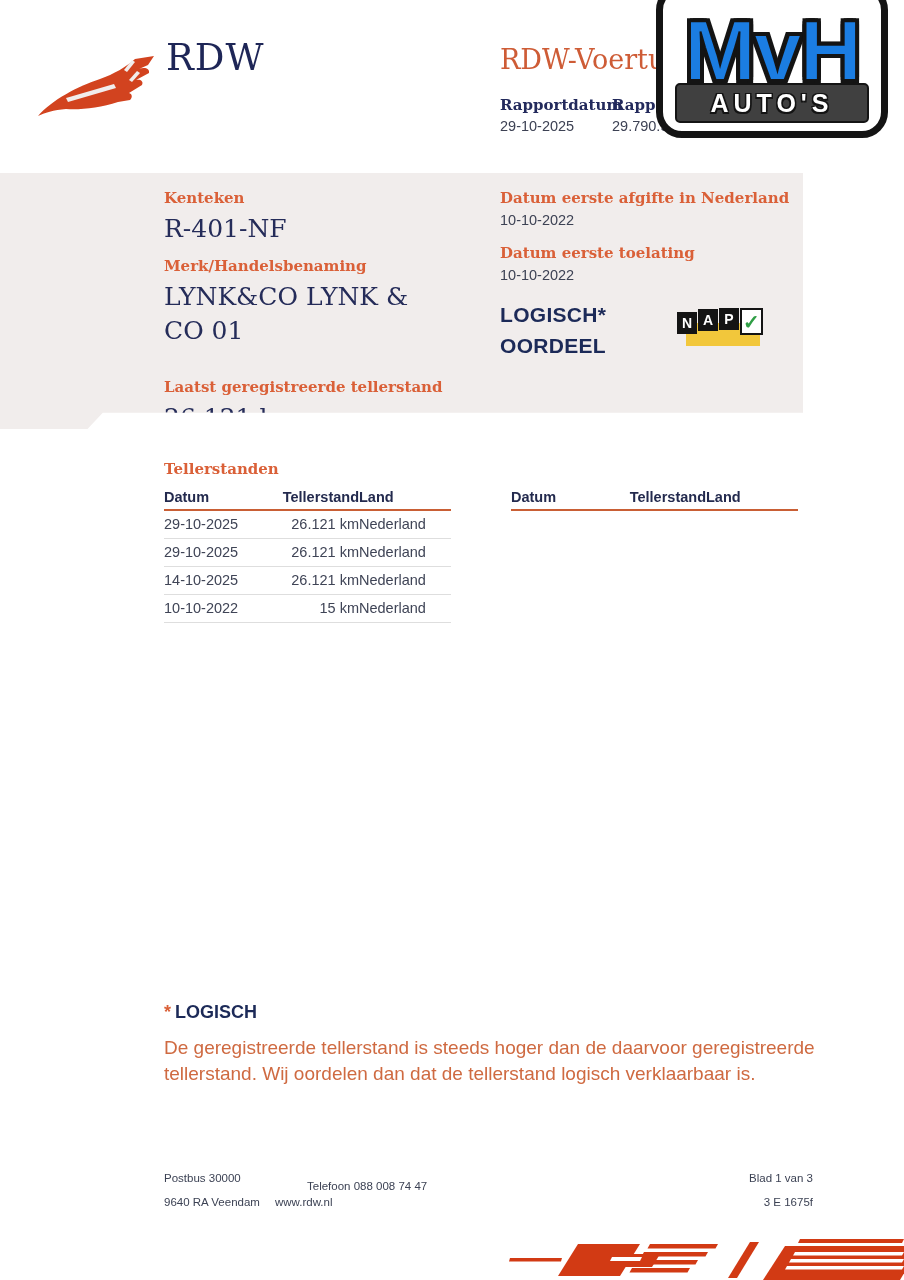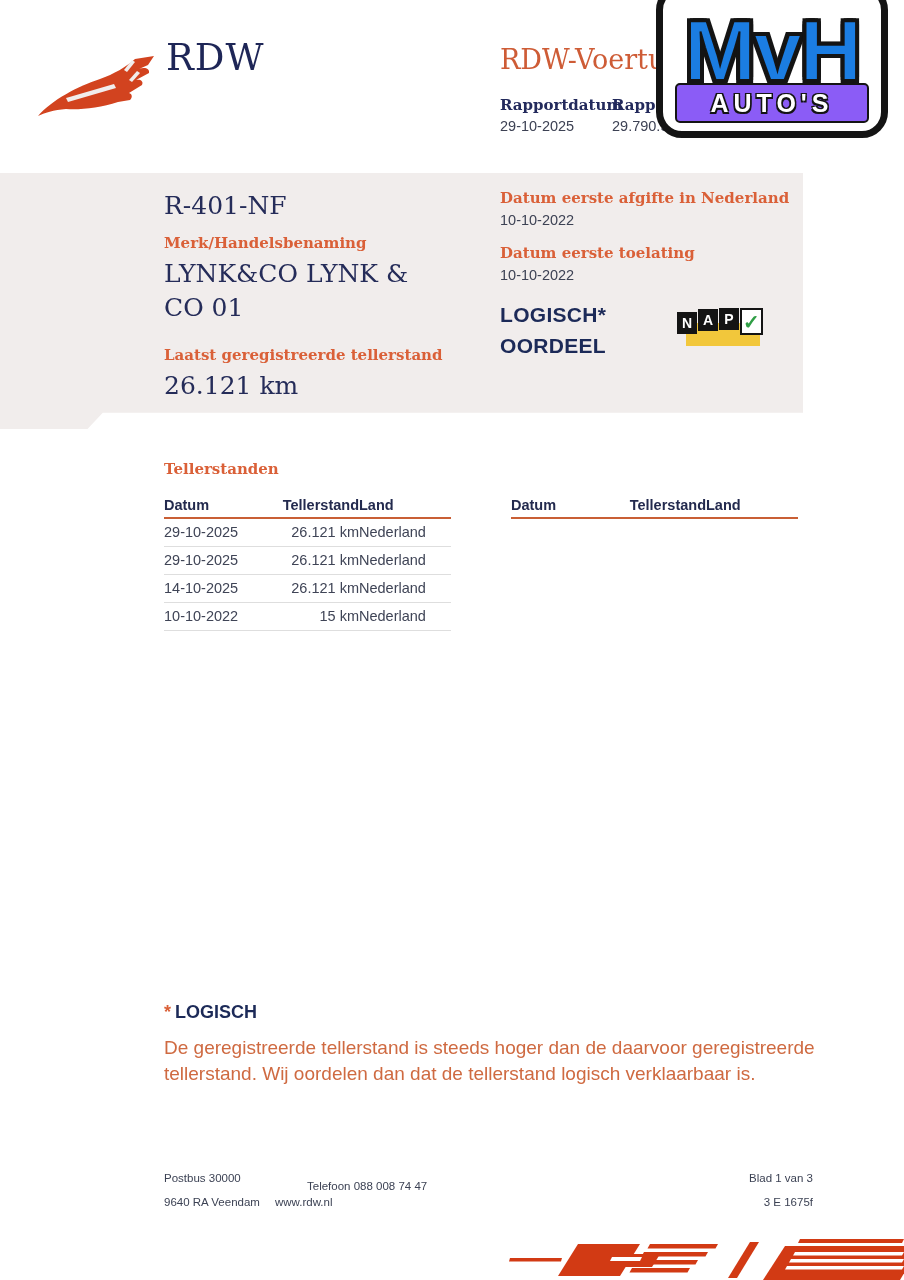--- a/index.html
+++ b/index.html
@@ -42,21 +42,21 @@
     position:absolute; left:0; right:0; top:16px; text-align:center;
     font-family:"Liberation Sans", sans-serif; font-weight:700;
     font-size:86px; line-height:86px; color:#1b7de2; letter-spacing:-2px;
     -webkit-text-stroke:2px #141414;
     text-shadow:-3px -3px 0 #141414, 3px -3px 0 #141414, -3px 3px 0 #141414,
                  3px 3px 0 #141414, 0 -3px 0 #141414, 0 3px 0 #141414,
                 -3px 0 0 #141414, 3px 0 0 #141414;
   }
   .mvh-bar {
     position:absolute; left:12px; right:12px; bottom:8px; height:40px;
-    background:#8b5cf6; border:2px solid #141414; border-radius:5px;
+    background:#404040; border:2px solid #141414; border-radius:5px;
     display:flex; align-items:center; justify-content:center;
   }
   .mvh-bar span {
     font-weight:700; font-size:25px; letter-spacing:5px; color:#ffffff;
     text-shadow:-1.5px -1.5px 0 #141414, 1.5px -1.5px 0 #141414,
                 -1.5px 1.5px 0 #141414, 1.5px 1.5px 0 #141414;
   }
 
   
   .summary-box {
@@ -68,21 +68,21 @@
   .col-right { position:absolute; left:500px; top:16px; width:300px; }
   .f-label {
     font-family:"DejaVu Serif", serif; font-weight:700; font-size:15px;
     color:#da6038; margin-bottom:5px;
   }
   .f-value-big {
     font-family:"DejaVu Serif", serif; font-size:25px; line-height:34px;
     color:#252c59; margin-bottom:11px; white-space:pre-line;
   }
   .f-value-sm { font-size:14.5px; color:#3d4254; margin-bottom:16px; }
-  .gap-top { margin-top:21px; }
+  .gap-top { margin-top:30px; }
   .verdict {
     margin-top:15px; font-weight:700; font-size:21px; line-height:31px;
     color:#1c2a58; white-space:pre-line; letter-spacing:0.3px;
   }
   
   .nap { position:absolute; left:677px; top:135px; width:90px; height:44px; }
   .nap-yellow { position:absolute; left:9px; top:15px; width:74px; height:23px; background:#f2c73b; }
   .nap-sq {
     position:absolute; width:20px; height:22px; background:#141414;
     color:#ffffff; font-weight:700; font-size:14px;
@@ -97,21 +97,21 @@
     display:flex; align-items:center; justify-content:center;
     color:#2f9e45; font-size:20px; font-weight:700; line-height:1;
   }
 
   
   .tbl-title {
     position:absolute; left:164px; top:460px;
     font-family:"DejaVu Serif", serif; font-weight:700; font-size:15px;
     color:#da6038;
   }
-  .tbl { position:absolute; top:484px; width:287px; font-size:14.5px;margin-top:8px; }
+  .tbl { position:absolute; top:484px; width:287px; font-size:14.5px; }
   .tbl-left  { left:164px; }
   .tbl-right { left:511px; }
   .tr { display:flex; align-items:baseline; padding:5px 0 6px 0; border-bottom:1px solid #dedede; color:#3f4456; }
   .tr-head {
     font-weight:700; color:#232a4e; border-bottom:2px solid #c95f35;
     padding-bottom:4px;
   }
   .c-datum { flex:1; text-align:left; }
   .c-teller { width:110px; text-align:right; }
   .c-land { width:92px; text-align:left; }
@@ -155,20 +155,21 @@
 
   <div class="mvh-logo">
     <div class="mvh-text">MvH</div>
     <div class="mvh-bar">
       <span>AUTO'S</span>
     </div>
   </div>
 
   <div class="summary-box">
     <div class="col-left">
+      <div class="f-label">Kenteken</div>
       <div class="f-value-big">R-401-NF</div>
       <div class="f-label">Merk/Handelsbenaming</div>
       <div class="f-value-big">LYNK&amp;CO LYNK &amp;
 CO 01</div>
       <div class="f-label gap-top">Laatst geregistreerde tellerstand</div>
       <div class="f-value-big">26.121 km</div>
     </div>
     <div class="col-right">
       <div class="f-label">Datum eerste afgifte in Nederland</div>
       <div class="f-value-sm">10-10-2022</div>

